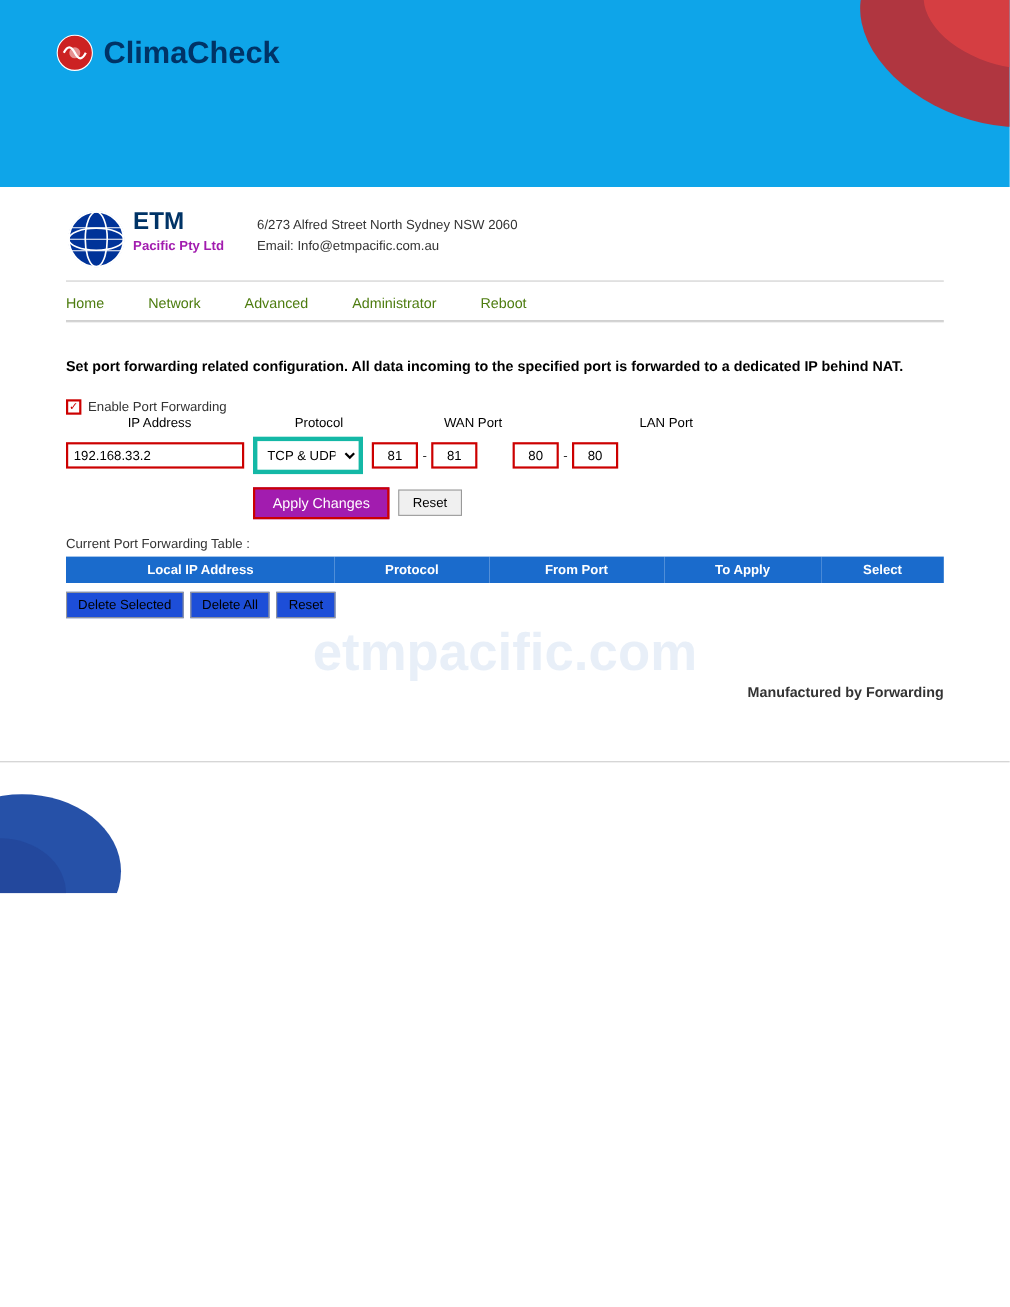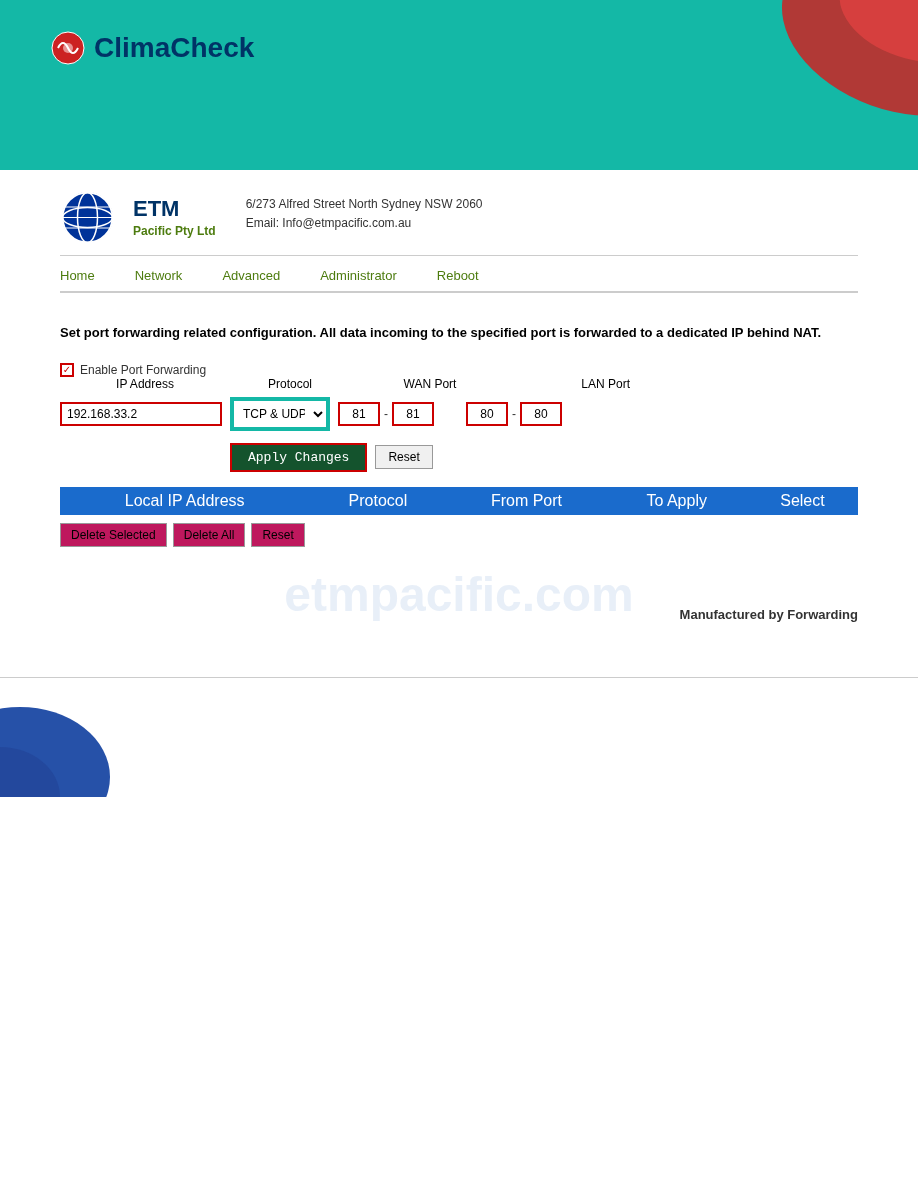--- a/index.html
+++ b/index.html
@@ -10,21 +10,21 @@
       width: 918px;
       min-height: 1188px;
       position: relative;
       overflow: hidden;
     }
 
     
     .header-area {
       position: relative;
       height: 170px;
-      background: #14b8a6;
+      background: #0ea5e9;
     }
     .climacheck-logo {
       position: absolute;
       top: 30px;
       left: 50px;
       display: flex;
       align-items: center;
       gap: 8px;
     }
     .logo-icon {
@@ -63,36 +63,36 @@
     
     .etm-section {
       display: flex;
       align-items: flex-start;
       gap: 30px;
       padding: 20px 0 10px 0;
       border-bottom: 1px solid #ccc;
     }
     .etm-logo {
       display: flex;
-      align-items: center;
-      gap: 18px;
+      align-items: flex-start;
+      gap: 6px;
     }
     .etm-logo-icon {
       width: 55px;
       height: 55px;
     }
     .etm-logo-text {
       font-size: 22px;
       font-weight: bold;
       color: #003366;
       line-height: 1;
     }
     .etm-subtitle {
       font-size: 12px;
-      color: #4d7c0f;
+      color: #a21caf;
       font-weight: bold;
       margin-top: 4px;
     }
     .etm-contact {
       font-size: 12px;
       color: #333;
       line-height: 1.6;
       padding-top: 5px;
     }
 
@@ -205,28 +205,27 @@
     }
 
     .action-row {
       display: flex;
       align-items: center;
       gap: 8px;
       margin-bottom: 15px;
       margin-left: 170px;
     }
     .btn-apply {
-      background: #14532d;
+      background: #a21caf;
       color: #fff;
       border: 2px solid #cc0000;
       padding: 5px 16px;
       font-size: 13px;
       cursor: pointer;
       font-weight: normal;
-      font-family: Liberation Mono, monospace;
     }
     .btn-reset {
       background: #f0f0f0;
       color: #000;
       border: 1px solid #999;
       padding: 4px 12px;
       font-size: 12px;
       cursor: pointer;
     }
 
@@ -241,32 +240,32 @@
     .port-table {
       width: 100%;
       border-collapse: collapse;
     }
     .port-table thead tr {
       background: #1a6bcc;
       color: #fff;
     }
     .port-table thead th {
       padding: 5px 8px;
-      font-size: 16px;
-      font-weight: normal;
+      font-size: 12px;
+      font-weight: bold;
       text-align: center;
     }
 
     .delete-row {
       display: flex;
       gap: 6px;
       margin-top: 8px;
     }
     .btn-delete {
-      background: #be185d;
+      background: #1d4ed8;
       color: #000;
       border: 1px solid #999;
       padding: 4px 10px;
       font-size: 12px;
       cursor: pointer;
     }
 
     .manufactured-text {
       text-align: right;
       font-size: 13px;
@@ -389,20 +388,21 @@
         <input type="text" class="input-port" value="80" style="">
       </div>
     </div>
 
     <div class="action-row">
       <button class="btn-apply">Apply Changes</button>
       <button class="btn-reset">Reset</button>
     </div>
 
     <div class="table-section">
+      <div class="table-label">Current Port Forwarding Table :</div>
       <table class="port-table">
         <thead>
           <tr>
             <th>Local IP Address</th>
             <th>Protocol</th>
             <th>From Port</th>
             <th>To Apply</th>
             <th>Select</th>
           </tr>
         </thead>

